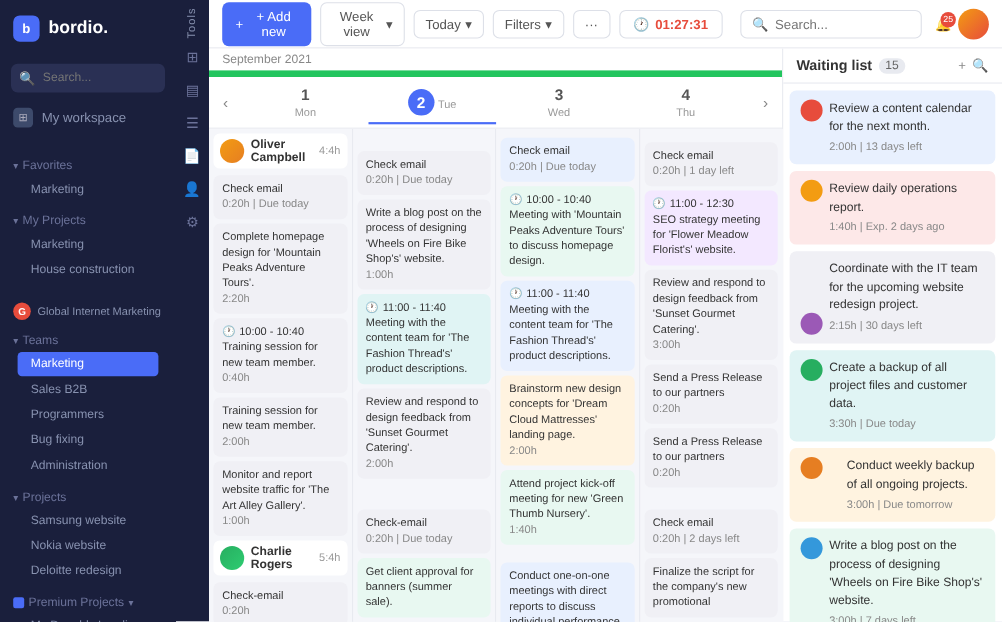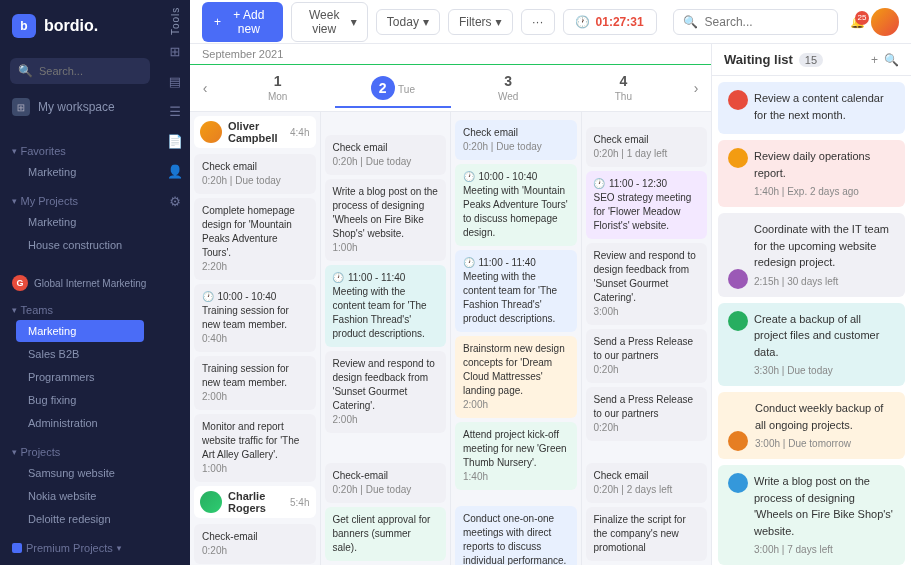--- a/index.html
+++ b/index.html
@@ -48,21 +48,21 @@
 
     
     .date-header { background: white; border-bottom: 1px solid #e8eaf0; display: flex; align-items: center; flex-shrink: 0; }
     .date-nav { width: 30px; display: flex; align-items: center; justify-content: center; cursor: pointer; color: #888; font-size: 14px; padding: 8px 0; }
     .date-cell { flex: 1; text-align: center; padding: 8px 0; font-size: 12px; color: #555; position: relative; }
     .date-cell.today { color: #4a6cf7; }
     .date-cell .date-num { font-size: 14px; font-weight: 600; display: block; }
     .date-cell .date-day { font-size: 10px; color: #999; }
     .date-cell.today .date-num { background: #4a6cf7; color: white; border-radius: 50%; width: 24px; height: 24px; display: inline-flex; align-items: center; justify-content: center; }
     .date-cell.today::after { content: ''; position: absolute; bottom: 0; left: 0; right: 0; height: 2px; background: #4a6cf7; }
-    .month-label { font-size: 11px; color: #888; padding: 4px 12px; background: white; border-bottom: 1px solid #22c55e; flex-shrink: 0; }
+    .month-label { font-size: 11px; color: #888; padding: 4px 12px; background: white; border-bottom: 6px solid #22c55e; flex-shrink: 0; }
 
     
     .calendar-grid { display: flex; flex: 1; overflow-y: auto; overflow-x: hidden; background: #f5f6fa; }
     .cal-col { flex: 1; border-right: 1px solid #e8eaf0; padding: 4px; display: flex; flex-direction: column; gap: 4px; min-width: 0; }
     .cal-col:last-child { border-right: none; }
 
     
     .person-row { display: flex; align-items: center; gap: 6px; padding: 4px 6px; background: white; border-radius: 6px; margin-bottom: 2px; }
     .person-avatar { width: 22px; height: 22px; border-radius: 50%; flex-shrink: 0; }
     .person-name { font-size: 11px; font-weight: 600; color: #333; }
@@ -424,20 +424,21 @@
           <span>+</span>
           <span>🔍</span>
         </div>
       </div>
       <div class="wl-items">
         <div class="wl-item" style="background:#e8f0fe;">
           <div style="display:flex;align-items:flex-start;gap:6px;">
             <div class="wl-item-avatar" style="background:#e74c3c;width:20px;height:20px;border-radius:50%;flex-shrink:0;"></div>
             <div>
               <div class="wl-item-title">Review a content calendar for the next month.</div>
+              <div class="wl-item-meta">2:00h | 13 days left</div>
             </div>
           </div>
         </div>
         <div class="wl-item" style="background:#fde8e8;">
           <div style="display:flex;align-items:flex-start;gap:6px;">
             <div class="wl-item-avatar" style="background:#f39c12;width:20px;height:20px;border-radius:50%;flex-shrink:0;"></div>
             <div>
               <div class="wl-item-title">Review daily operations report.</div>
               <div class="wl-item-meta">1:40h | Exp. 2 days ago</div>
             </div>
@@ -455,21 +456,21 @@
         <div class="wl-item" style="background:#e0f4f4;">
           <div style="display:flex;align-items:flex-start;gap:6px;">
             <div class="wl-item-avatar" style="background:#27ae60;width:20px;height:20px;border-radius:50%;flex-shrink:0;"></div>
             <div>
               <div class="wl-item-title">Create a backup of all project files and customer data.</div>
               <div class="wl-item-meta">3:30h | Due today</div>
             </div>
           </div>
         </div>
         <div class="wl-item" style="background:#fff3e0;">
-          <div style="display:flex;align-items:flex-end;gap:7px;">
+          <div style="display:flex;align-items:flex-start;gap:22px;">
             <div class="wl-item-avatar" style="background:#e67e22;width:20px;height:20px;border-radius:50%;flex-shrink:0;"></div>
             <div>
               <div class="wl-item-title">Conduct weekly backup of all ongoing projects.</div>
               <div class="wl-item-meta">3:00h | Due tomorrow</div>
             </div>
           </div>
         </div>
         <div class="wl-item" style="background:#e8f8f1;">
           <div style="display:flex;align-items:flex-start;gap:6px;">
             <div class="wl-item-avatar" style="background:#3498db;width:20px;height:20px;border-radius:50%;flex-shrink:0;"></div>

